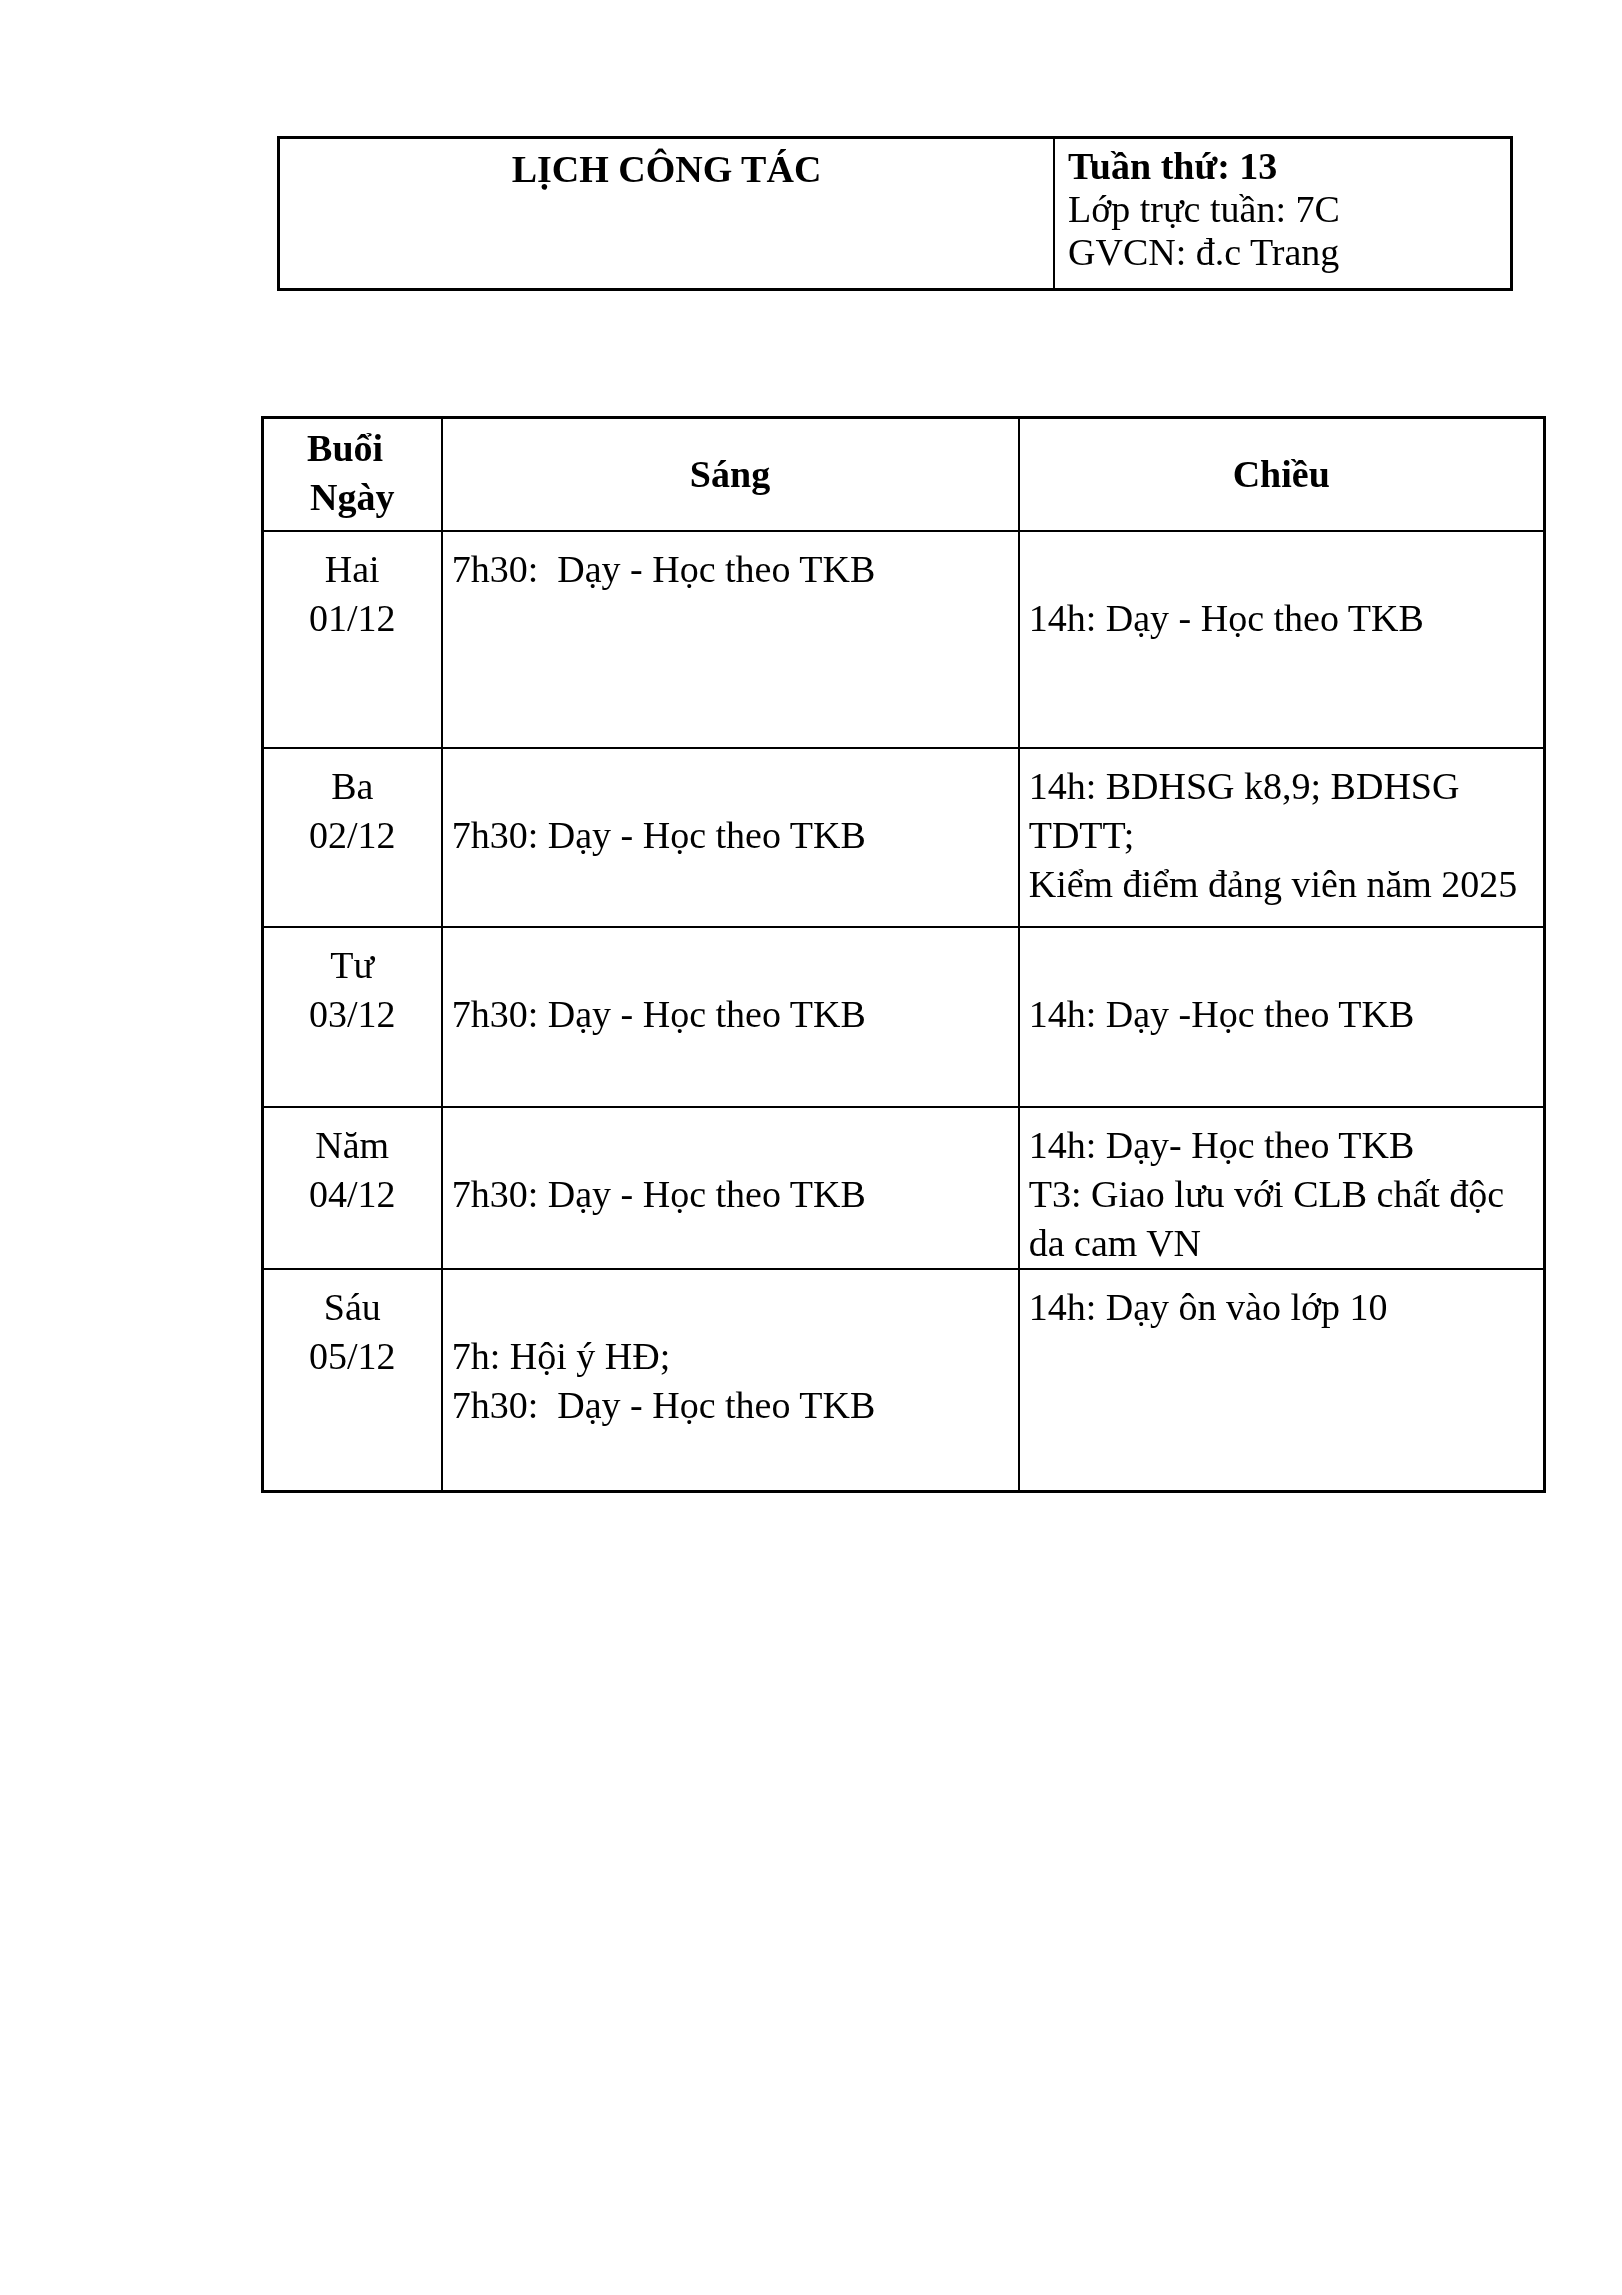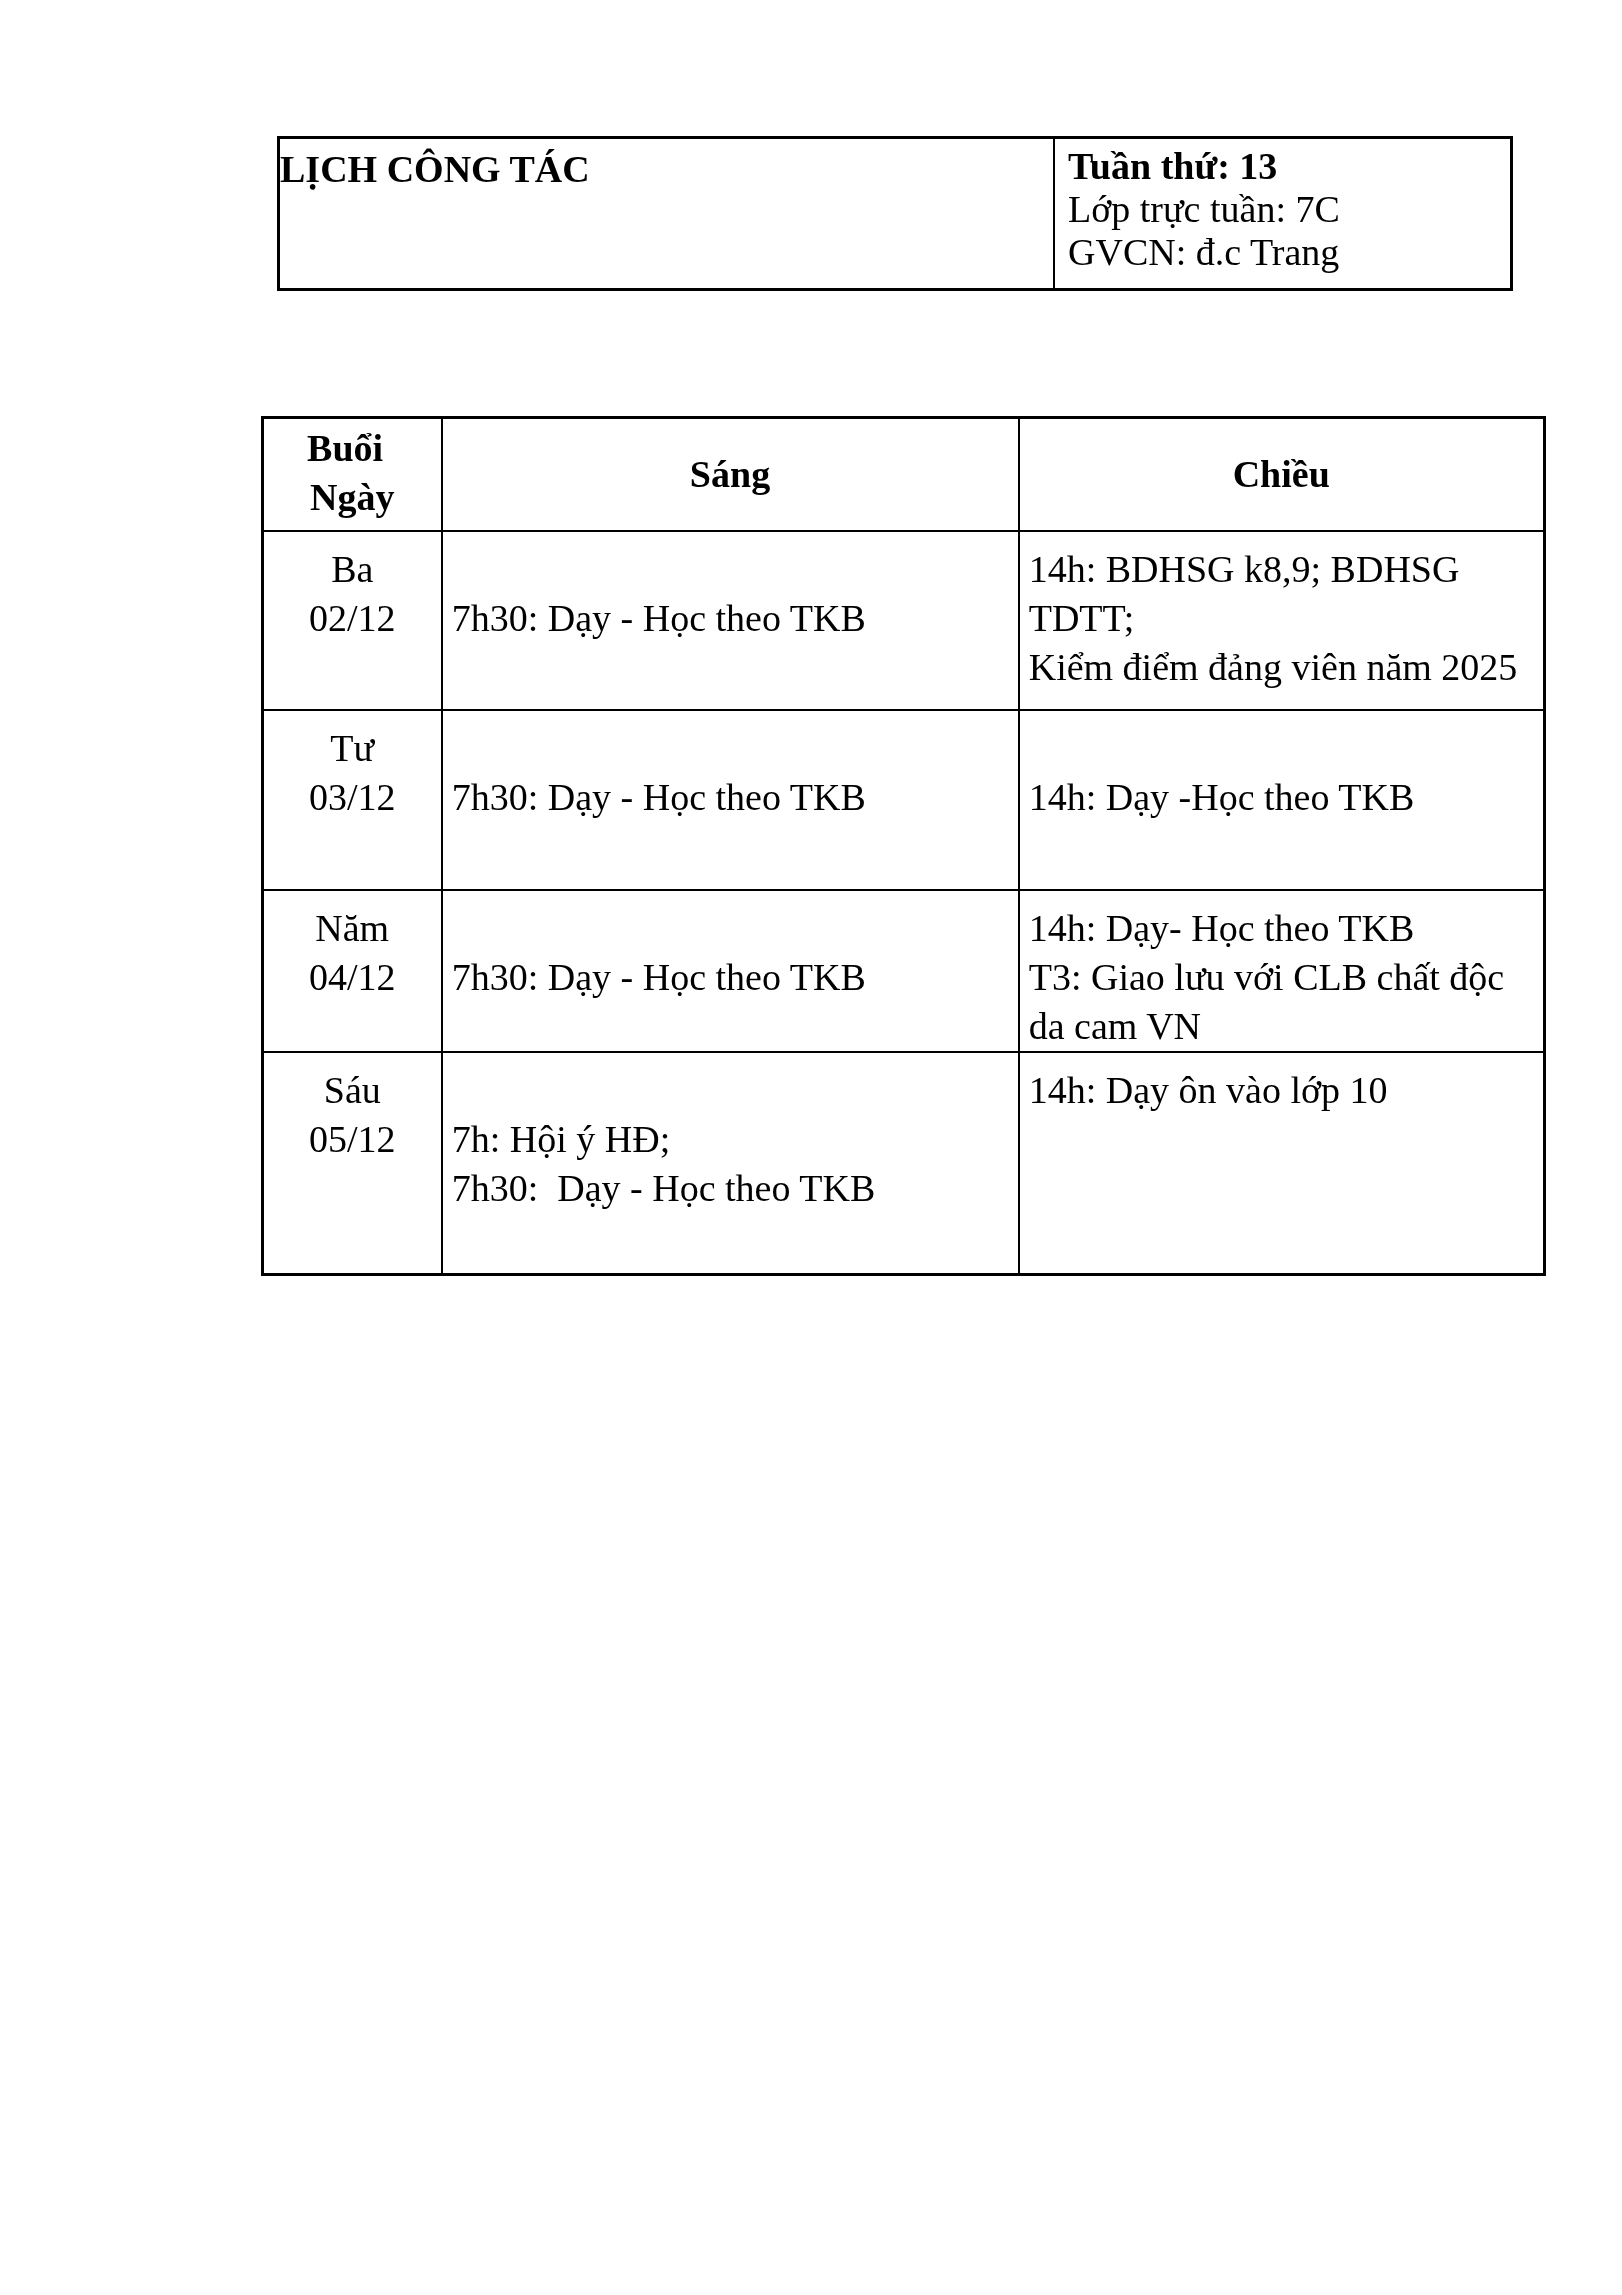--- a/index.html
+++ b/index.html
@@ -22,20 +22,21 @@
     width: 1236px;
     height: 155px;
     border: 3.3px solid #000000;
     box-sizing: border-box;
     display: flex;
   }
   .hb-left {
     width: 775px;
     box-sizing: border-box;
     border-right: 2.6px solid #000000;
+    text-align: center;
     padding-top: 9.2px;
     line-height: 43px;
   }
   .hb-right {
     flex: 1;
     padding: 6px 0 0 13px;
     line-height: 43px;
   }
   .bold { font-weight: bold; }
   .hline { white-space: pre-wrap; min-height: 43px; }
@@ -120,20 +121,33 @@
     <tbody>
       <tr class="r-head">
         <th class="corner">
           <div class="line corner-top">Buổi</div>
           <div class="line corner-bottom">Ngày</div>
         </th>
         <th class="col-head">Sáng</th>
         <th class="col-head">Chiều</th>
       </tr>
 
+      <tr class="r0">
+        <td class="day-cell">
+            <div class="line">Hai</div>
+            <div class="line">01/12</div>
+          </td>
+        <td class="slot-cell">
+            <div class="line">7h30:  Dạy - Học theo TKB</div>
+          </td>
+        <td class="slot-cell">
+            <div class="line">&nbsp;</div>
+            <div class="line">14h: Dạy - Học theo TKB</div>
+          </td>
+      </tr>
 
       <tr class="r1">
         <td class="day-cell">
             <div class="line">Ba</div>
             <div class="line">02/12</div>
           </td>
         <td class="slot-cell">
             <div class="line">&nbsp;</div>
             <div class="line">7h30: Dạy - Học theo TKB</div>
           </td>

